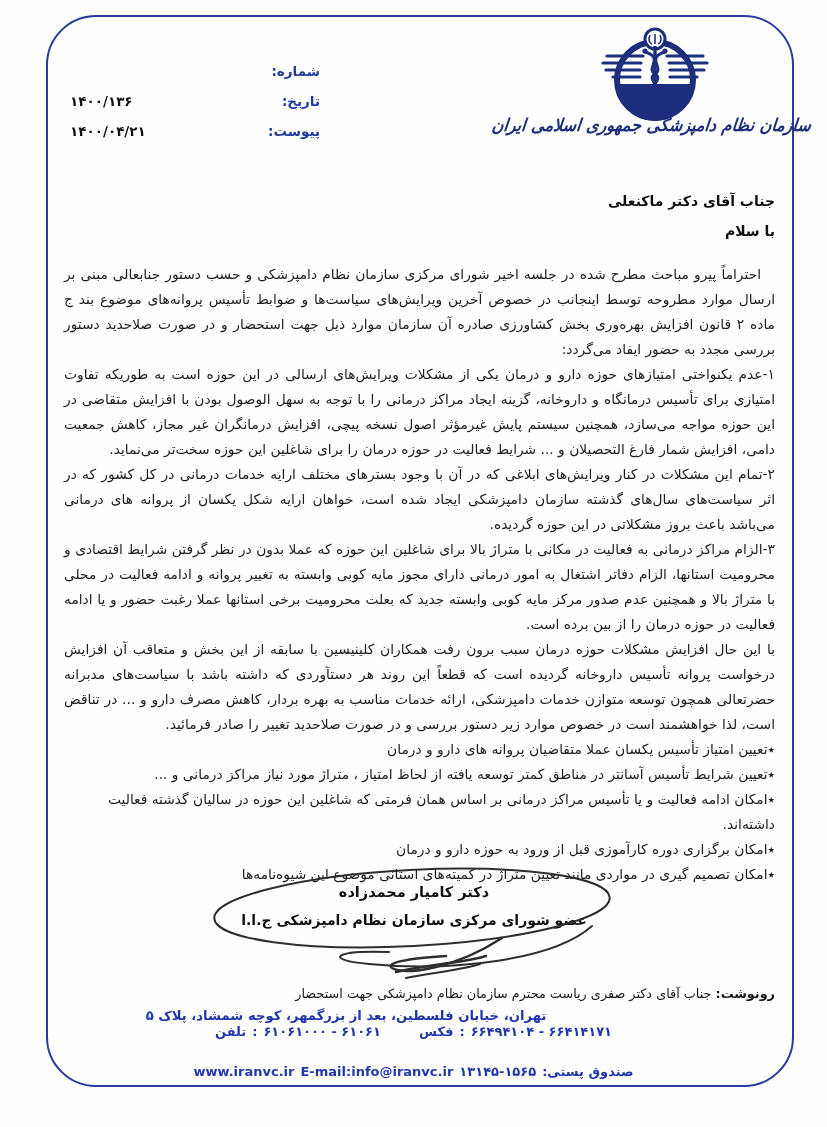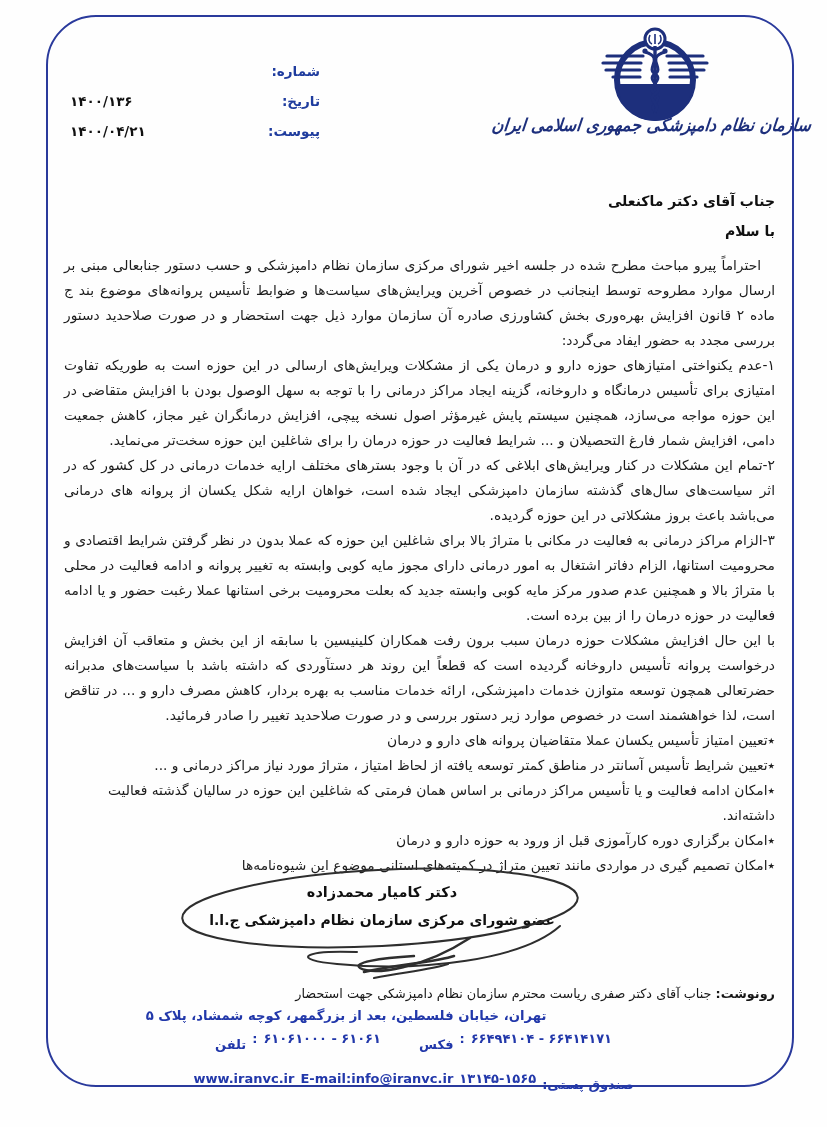--- a/index.html
+++ b/index.html
@@ -19,47 +19,47 @@
     font-size:16px;color:#1d2f7c;transform:skewX(-6deg) scaleY(1.08);
     direction:rtl;white-space:nowrap;letter-spacing:-0.5px;
   }
   .meta{position:absolute;left:70px;top:56px;width:250px;direction:ltr;}
   .meta-row{display:flex;justify-content:space-between;align-items:center;height:30px;}
   .meta-label{font-weight:bold;color:#1f3c9e;font-size:13.5px;direction:rtl;margin-left:auto;}
   .meta-value{font-weight:bold;color:#111;font-size:13.5px;direction:ltr;}
   
   .content{position:absolute;right:52px;left:64px;top:186px;direction:rtl;}
   .recipient-line{font-weight:bold;font-size:14px;line-height:30px;color:#101010;}
-  .body-text{margin-top:7px;}
+  .body-text{margin-top:16px;}
   .body-text p{
     margin:0;font-size:13.8px;line-height:25px;text-align:justify;color:#1c1c1c;
   }
   .body-text p.first{text-indent:14px;}
   .bullet{font-size:13.8px;line-height:25px;color:#1c1c1c;}
   
-  .stamp{position:absolute;left:152px;top:878px;width:460px;text-align:center;direction:rtl;}
+  .stamp{position:absolute;left:184px;top:878px;width:460px;text-align:center;direction:rtl;}
   .stamp .sig-name{font-weight:bold;font-size:14.5px;line-height:28px;color:#101010;}
   .stamp .sig-title{font-weight:bold;font-size:14px;line-height:28px;color:#101010;}
   .stamp svg{position:absolute;left:0;top:-14px;pointer-events:none;}
   
   .cc-line{position:absolute;right:52px;top:986px;direction:rtl;font-size:12.8px;color:#161616;}
   .cc-label{font-weight:bold;}
   .addr-line{
     position:absolute;left:0;width:692px;top:1008px;text-align:center;direction:rtl;
     font-weight:bold;color:#2238aa;font-size:13.2px;
   }
   .phone-line,.post-line{
     position:absolute;left:0;width:827px;display:flex;justify-content:center;align-items:center;
     direction:ltr;font-weight:bold;color:#2238aa;font-size:13px;gap:6px;
   }
   .phone-line{top:1024px;}
   .post-line{top:1064px;}
   .gap-lg{width:26px;}
   .num-ltr{direction:ltr;unicode-bidi:isolate;}
-  .rtl-iso{direction:rtl;unicode-bidi:isolate;margin-top:13px;}
+  .rtl-iso{direction:rtl;unicode-bidi:isolate;}
 </style>
 </head>
 <body>
 
 <div class="page">
 
   <div class="frame"></div>
 
   <div class="logo-wrap">
     <svg width="124" height="98" viewBox="0 0 124 98">

